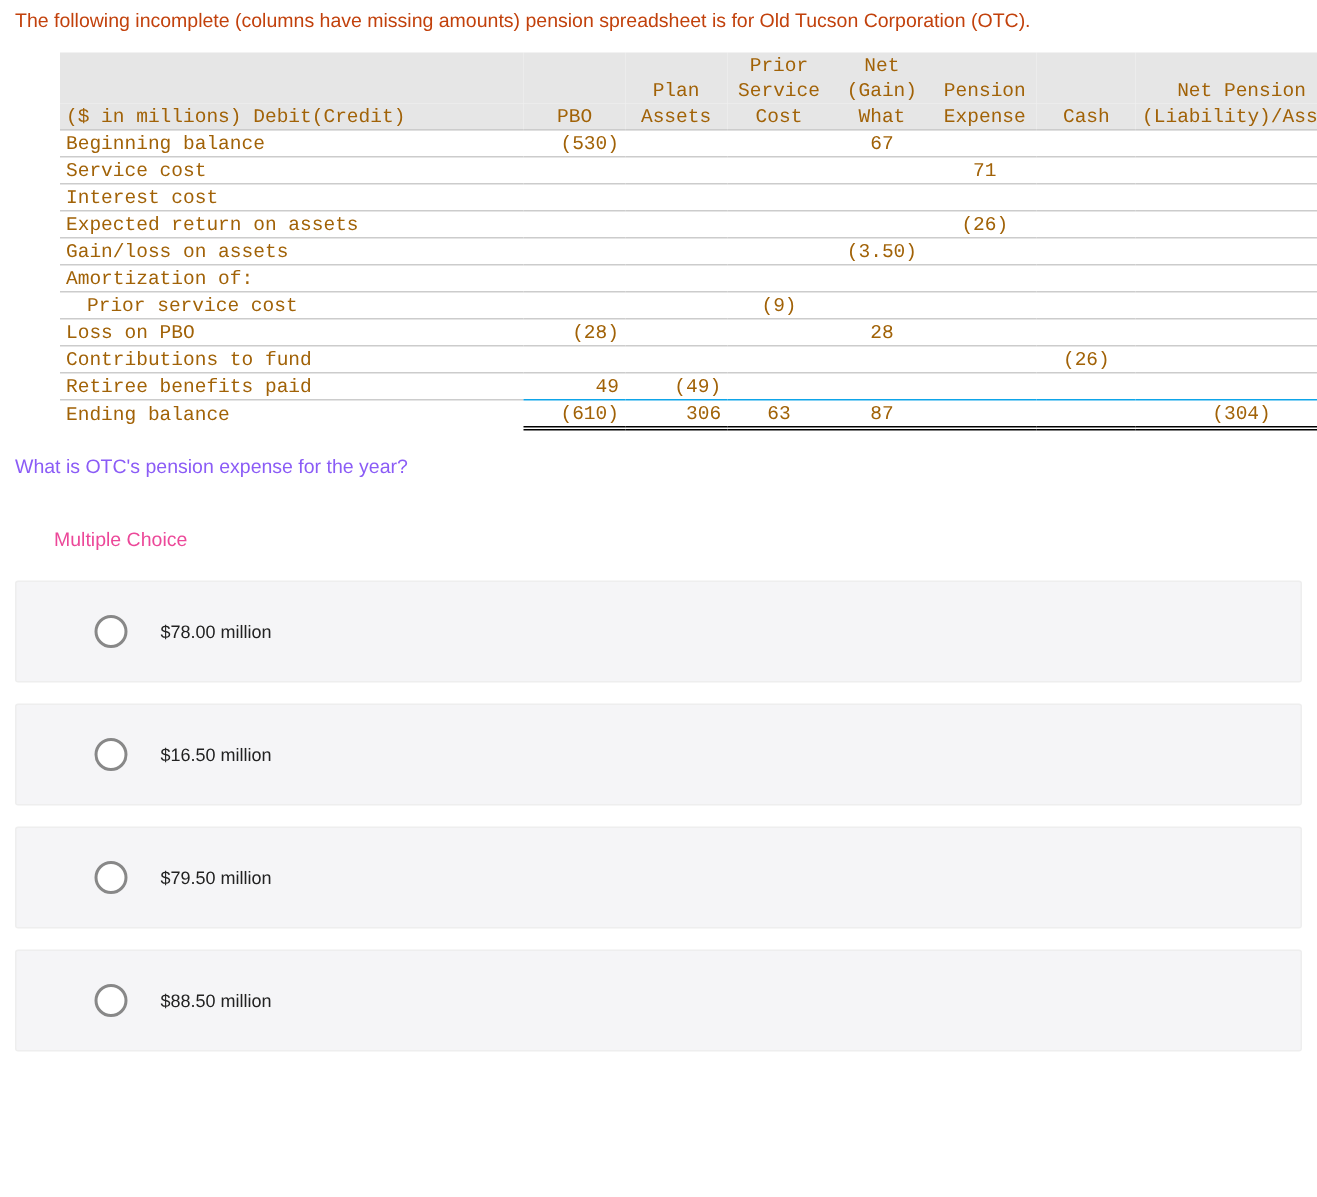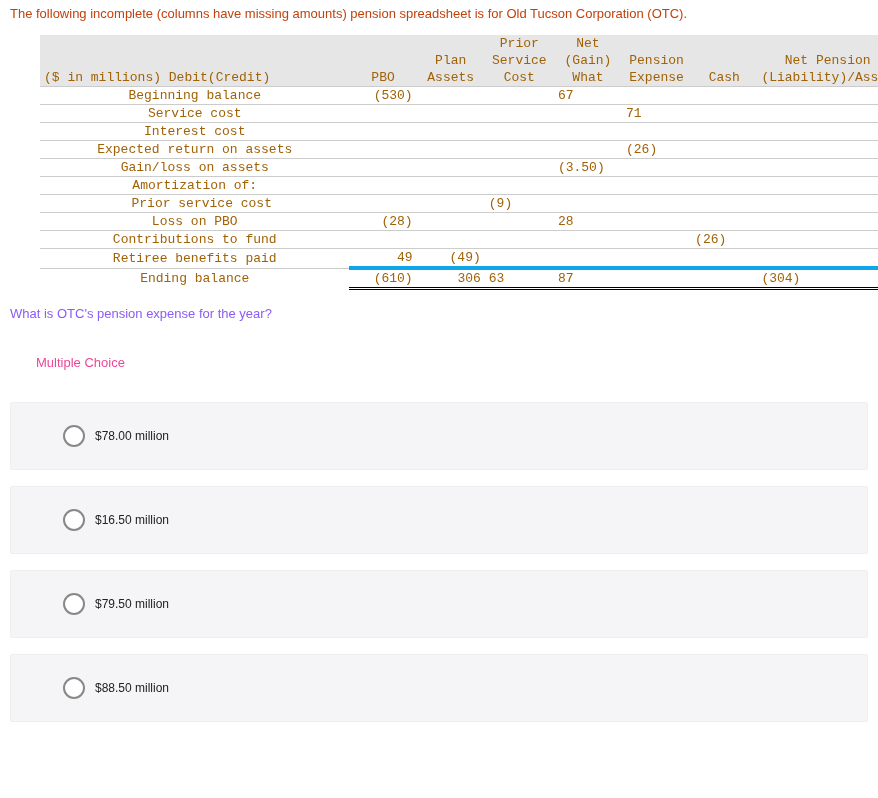--- a/index.html
+++ b/index.html
@@ -34,26 +34,26 @@
       text-align: center;
       padding: 1px 4px;
       white-space: nowrap;
     }
     table.pension thead td.lbl { text-align: left; }
     table.pension tbody td {
       padding: 1px 4px;
       border-top: 1px solid #ccc;
       white-space: nowrap;
     }
-    table.pension tbody td.lbl { text-align: center; }
+    table.pension tbody td.lbl { text-align: left; }
     table.pension tbody td.num { text-align: right; }
-    table.pension tbody td.numc { }
+    table.pension tbody td.numc { text-align: center; }
     .indent1 { padding-left: 18px !important; }
     tr.ending td.num, tr.ending td.numc {
-      border-top: 4px solid #0ea5e9;
+      border-top: 1px solid #0ea5e9;
       border-bottom: 3px double #000;
     }
     tr.ending td.lbl {
       border-top: 1px solid #ccc;
     }
     .col-lbl { width: 320px; }
     .col-n { width: 70px; }
     .col-last { width: auto; }
     .question {
       padding: 16px 10px 6px 10px;
@@ -62,28 +62,28 @@
     }
     .mc-label {
       padding: 28px 10px 6px 36px;
       color: #ec4899;
       font-size: 13px;
     }
     .options {
       padding: 10px 0 0 0;
     }
     .option {
-      margin: 16px 10px 14px 10px;
+      margin: 4px 10px 14px 10px;
       padding: 22px 14px 22px 52px;
       background: #f5f5f7;
       border: 1px solid #eee;
       border-radius: 2px;
       display: flex;
       align-items: center;
-      gap: 10px;
+      gap: 22px;
       font-size: 12px;
       color: #222;
     }
     .radio {
       width: 22px;
       height: 22px;
       border: 2px solid #888;
       border-radius: 50%;
       flex: 0 0 auto;
       background: #fff;

